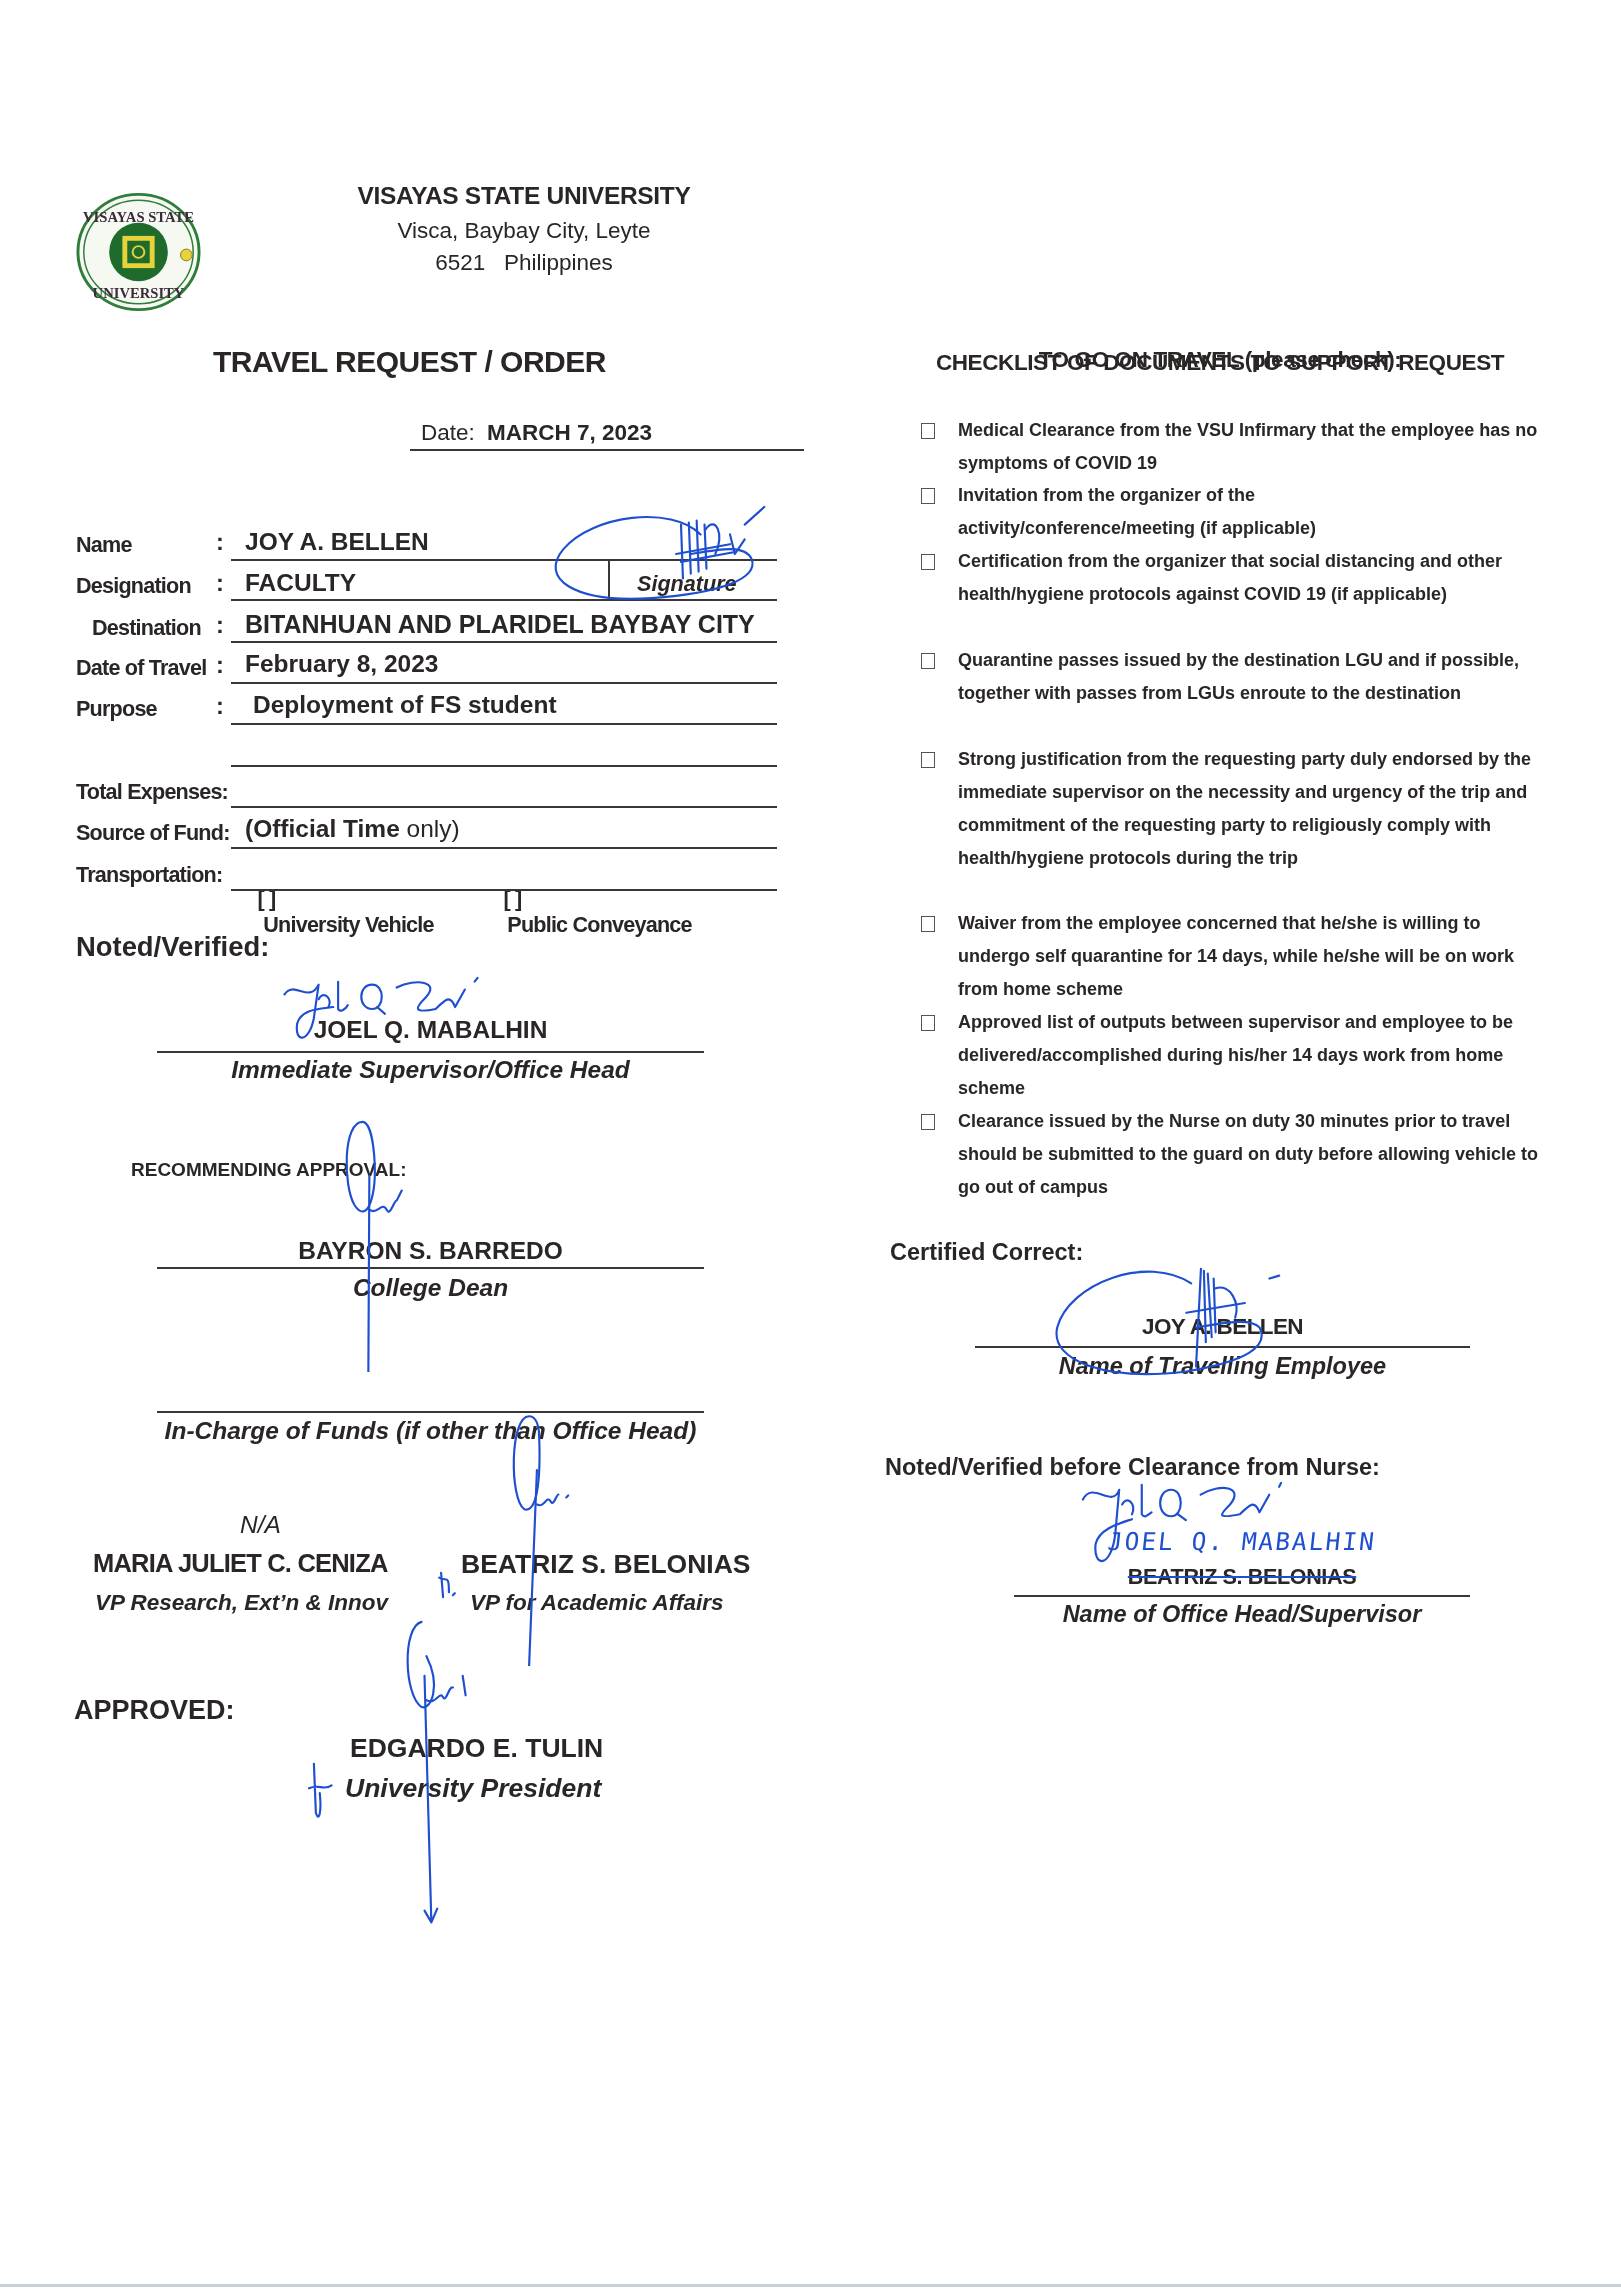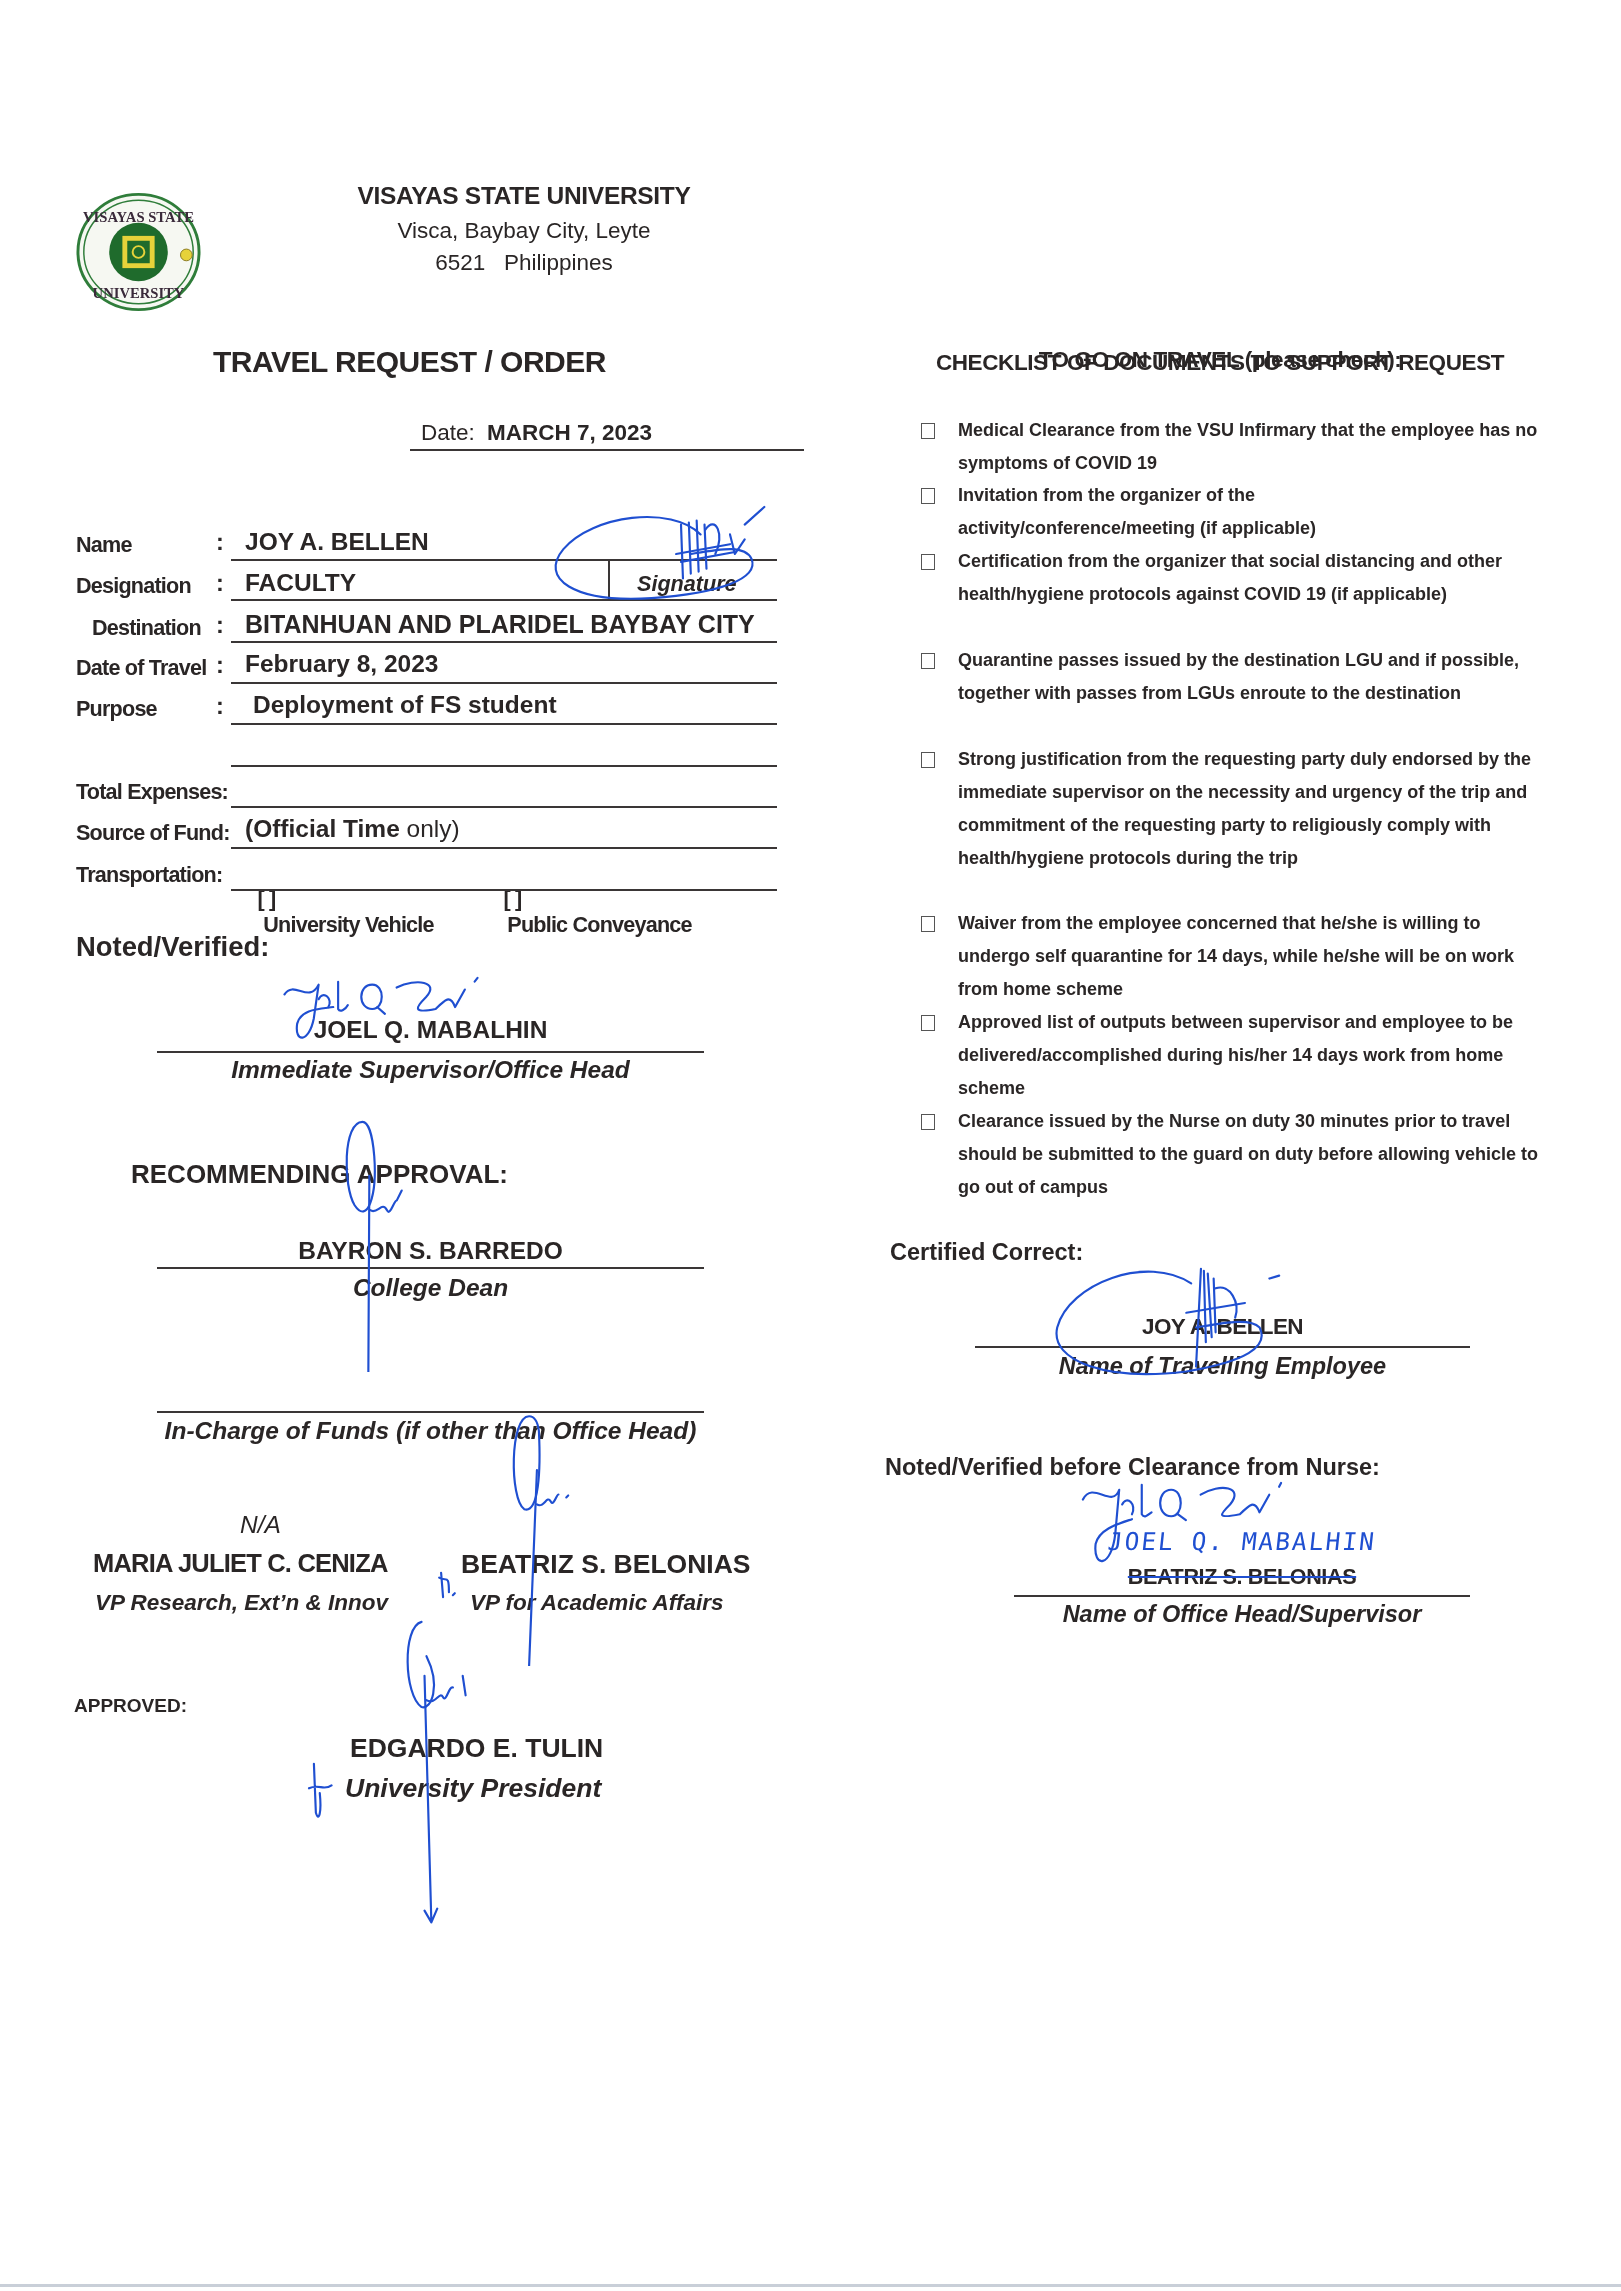--- a/index.html
+++ b/index.html
@@ -110,21 +110,21 @@
 <div class="hl" style="left:157px;top:1051px;width:547px;"></div>
 <div class="abs c b i" style="left:157px;top:1056px;width:547px;font-size:24.5px;">Immediate Supervisor/Office Head</div>
 <svg class="sig" style="left:279px;top:970px;" width="206" height="78" viewBox="0 0 210 80">
   <path d="M5 25 C15 10, 30 35, 40 15 L35 50 C30 75, 15 75, 18 55 C22 40, 40 40, 55 38"></path>
   <path d="M40 30 C45 20, 55 30, 50 38 M60 12 L60 40 C62 44, 68 40, 70 36"></path>
   <path d="M95 15 C80 15, 80 40, 95 40 C108 40, 108 15, 95 15 M100 38 L108 45"></path>
   <path d="M120 18 C140 8, 165 12, 150 28 C140 38, 135 45, 160 40 C170 30, 175 25, 180 38 L190 20"></path>
   <path d="M200 12 L203 8"></path>
 </svg>
 
-<div class="abs b" style="left:83px;top:1159px;font-size:26px;margin-left:48px;">RECOMMENDING APPROVAL:</div>
+<div class="abs b" style="left:83px;top:1159px;font-size:19px;margin-left:48px;">RECOMMENDING APPROVAL:</div>
 <div class="abs c b" style="left:157px;top:1237px;width:547px;font-size:24.5px;">BAYRON S. BARREDO</div>
 <div class="hl" style="left:157px;top:1267px;width:547px;"></div>
 <div class="abs c b i" style="left:157px;top:1274px;width:547px;font-size:24.5px;">College Dean</div>
 <svg class="sig" style="left:333px;top:1117px;" width="108" height="255" viewBox="0 0 110 260">
   <path d="M30 5 C10 5, 10 70, 22 90 C35 110, 45 80, 42 40 C40 15, 35 5, 30 5"></path>
   <path d="M38 95 C45 100, 50 85, 55 95 C58 102, 62 85, 65 85 L70 75"></path>
   <path d="M37 60 L36 260"></path>
 </svg>
 
 <div class="hl" style="left:157px;top:1411px;width:547px;"></div>
@@ -136,21 +136,21 @@
 
 <div class="abs b" style="left:461px;top:1549px;font-size:26.5px;">BEATRIZ S. BELONIAS</div>
 <div class="abs b i" style="left:470px;top:1590px;font-size:22.5px;">VP for Academic Affairs</div>
 <svg class="sig" style="left:402px;top:1411px;" width="176" height="255" viewBox="0 0 180 260">
   <path d="M130 5 C110 5, 110 90, 125 100 C140 105, 142 60, 140 20 C138 5, 132 5, 130 5"></path>
   <path d="M138 95 C145 100, 148 85, 152 92 C155 98, 158 85, 160 85 M168 88 L170 86"></path>
   <path d="M138 60 L130 260"></path>
   <path d="M40 165 L42 190 M38 170 C45 175, 48 165, 48 185 M52 188 L54 186"></path>
 </svg>
 
-<div class="abs b" style="left:74px;top:1695px;font-size:19px;text-align:right;">APPROVED:</div>
+<div class="abs b" style="left:74px;top:1695px;font-size:27px;text-align:right;">APPROVED:</div>
 <div class="abs b" style="left:350px;top:1733px;font-size:26.5px;">EDGARDO E. TULIN</div>
 <div class="abs b i" style="left:345px;top:1773px;font-size:26.5px;">University President</div>
 <svg class="sig" style="left:294px;top:1617px;" width="216" height="323" viewBox="0 0 220 330">
   <path d="M130 5 C110 10, 112 80, 130 92 C140 95, 150 70, 135 40"></path>
   <path d="M135 85 C145 90, 148 75, 152 82 C155 88, 158 70, 162 72 M172 60 L175 80"></path>
   <path d="M133 60 L140 312 M133 300 L140 312 L146 298"></path>
   <path d="M20 150 L22 200 C25 210, 28 200, 26 180 M15 175 C25 170, 30 178, 38 172"></path>
 </svg>
 
 <div class="abs c b" style="left:921px;top:316px;width:598px;font-size:22.5px;letter-spacing:-0.4px;margin-top:34px;">CHECKLIST OF DOCUMENTS TO SUPPORT REQUEST</div>

